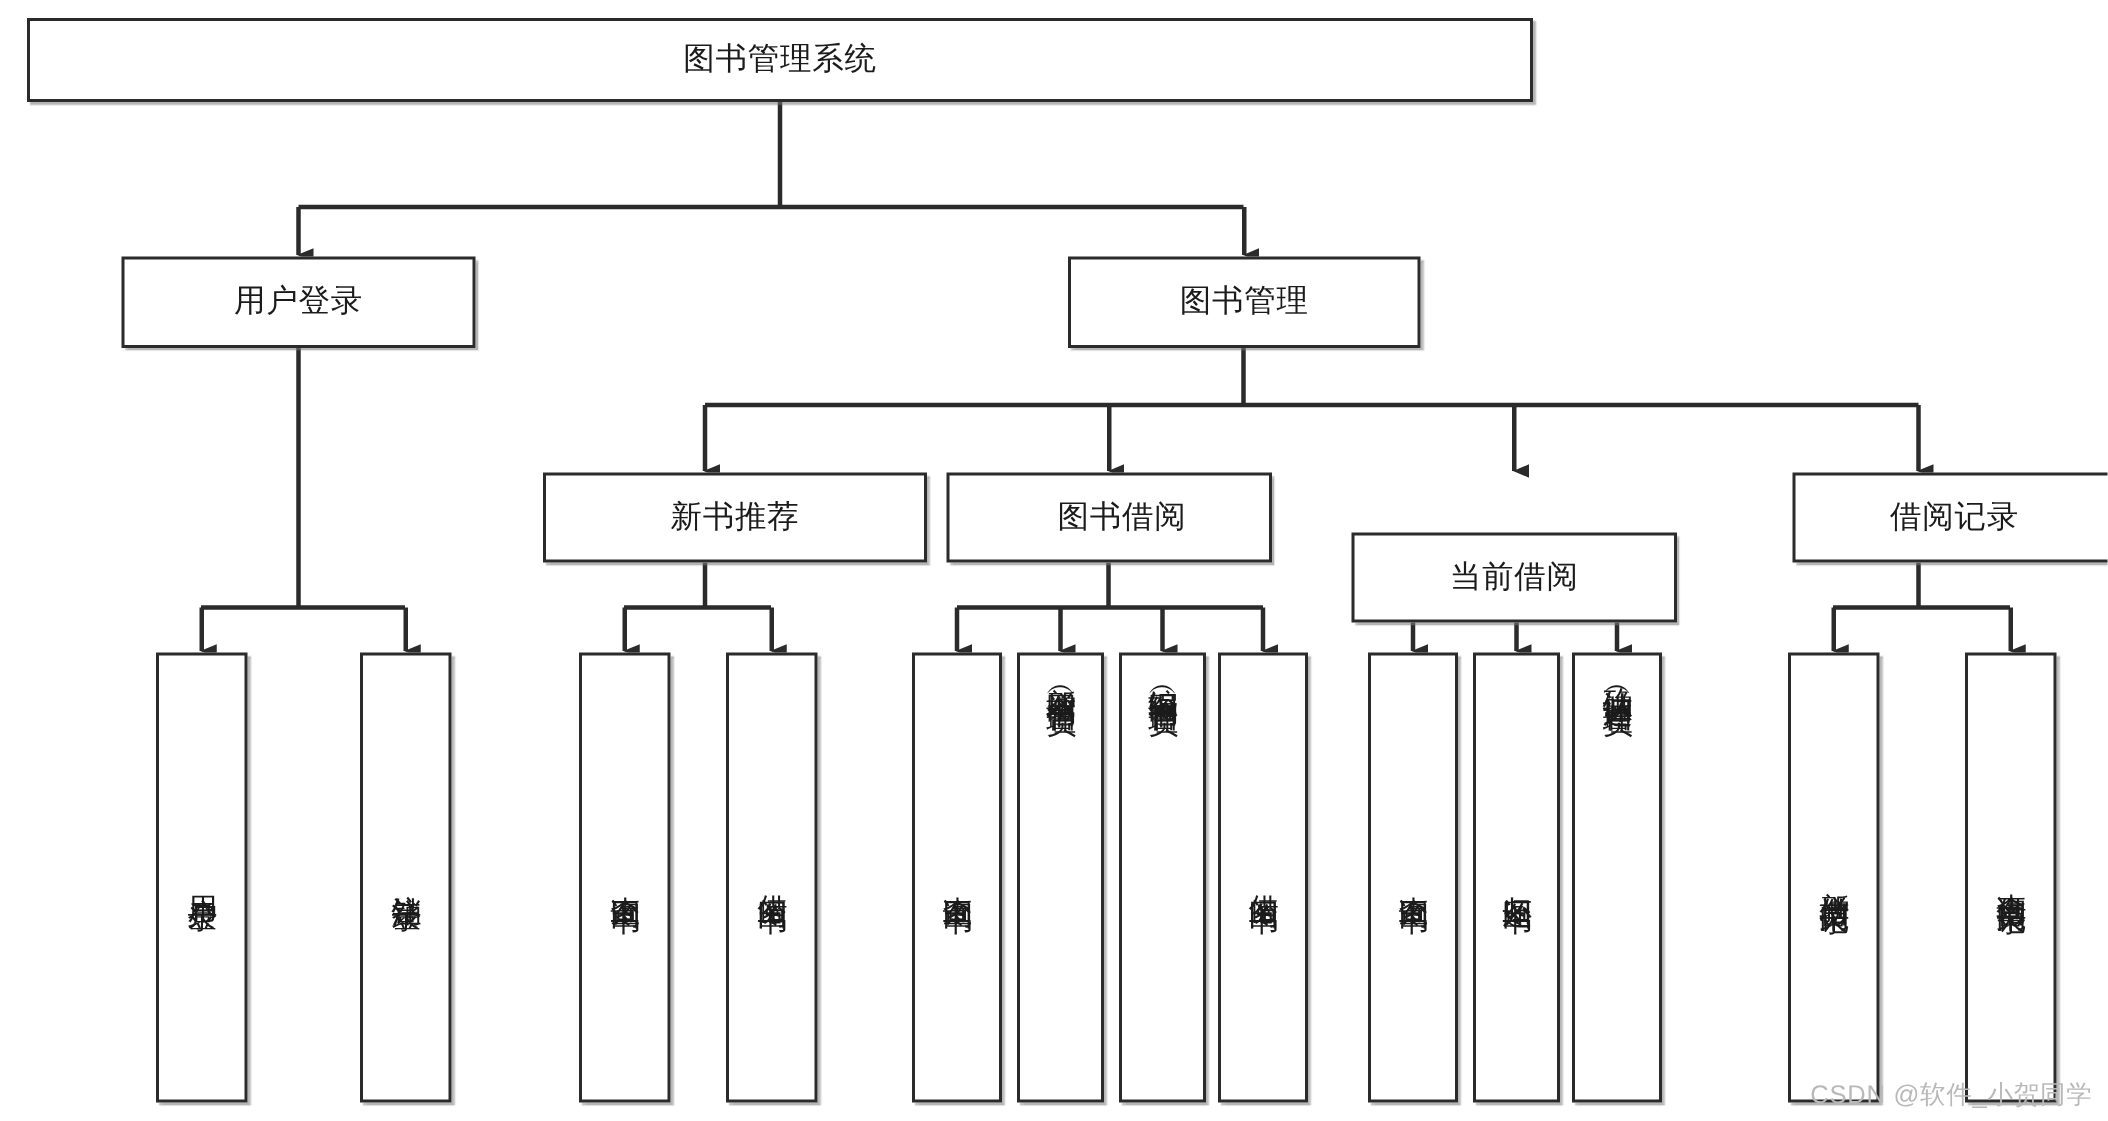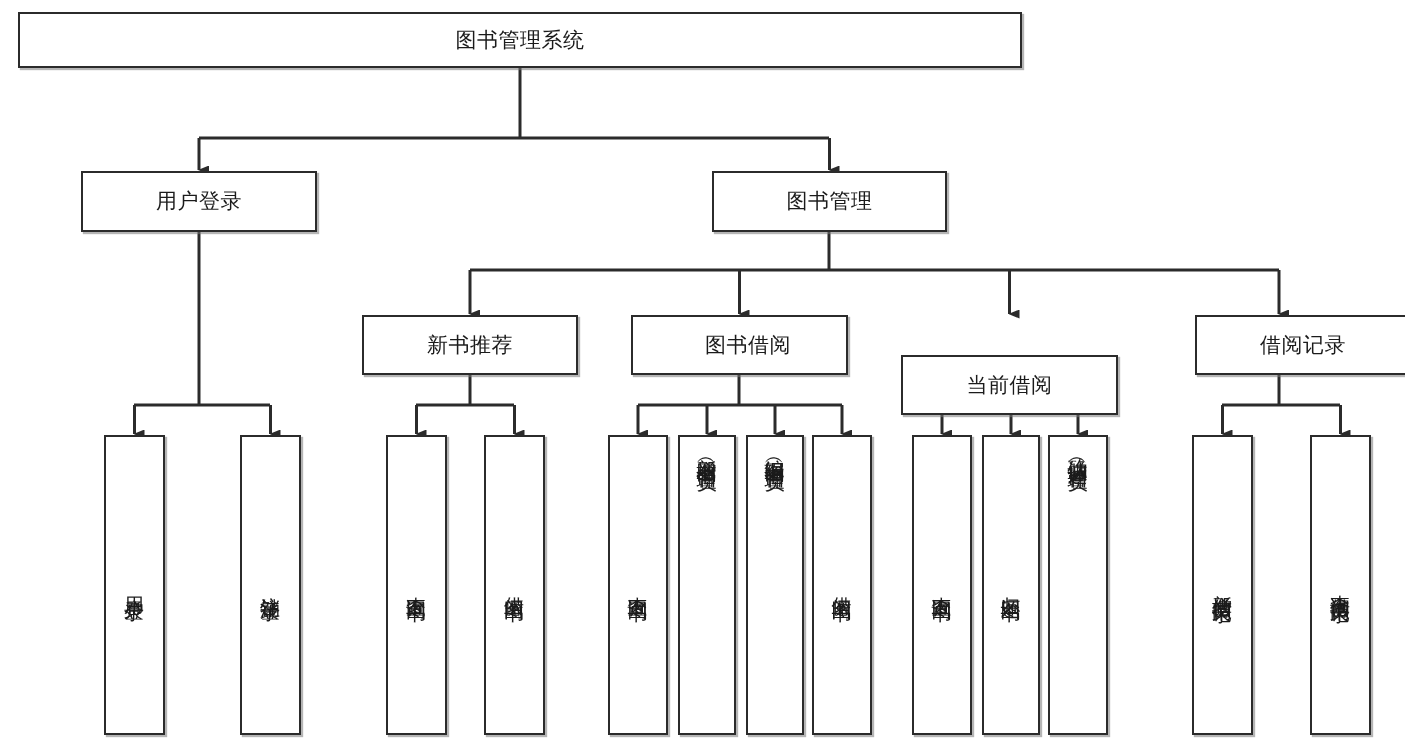--- a/index.html
+++ b/index.html
@@ -121,21 +121,21 @@
   <div id="node-layer">
       <div class="node-box" style="left: 18px; top: 12px; width: 1004px; height: 56px;">
         <span class="node-label">图书管理系统</span>
       </div>
       <div class="node-box" style="left: 81px; top: 171px; width: 236px; height: 61px;">
         <span class="node-label">用户登录</span>
       </div>
       <div class="node-box" style="left: 712px; top: 171px; width: 235px; height: 61px;">
         <span class="node-label">图书管理</span>
       </div>
-      <div class="node-box" style="left: 362px; top: 315px; width: 216px; height: 60px;">
+      <div class="node-box" style="left: 362px; top: 315px; width: 256px; height: 60px;">
         <span class="node-label">新书推荐</span>
       </div>
       <div class="node-box" style="left: 631px; top: 315px; width: 217px; height: 60px; padding-left: 17px;">
         <span class="node-label">图书借阅</span>
       </div>
       <div class="node-box" style="left: 901px; top: 315px; width: 217px; height: 60px; margin-top: 40px;">
         <span class="node-label">当前借阅</span>
       </div>
       <div class="node-box" style="left: 1171px; top: 315px; width: 216px; height: 60px; margin-left: 24px;">
         <span class="node-label">借阅记录</span>
@@ -174,13 +174,14 @@
         <span class="node-label">确认归还（管理员）</span>
       </div>
       <div class="node-box vertical push-mid" style="left: 1192px; top: 435px; width: 61px; height: 300px;">
         <span class="node-label">新增借阅记录</span>
       </div>
       <div class="node-box vertical push-mid" style="left: 1310px; top: 435px; width: 61px; height: 300px;">
         <span class="node-label">查询借阅记录</span>
       </div>
     </div>
 
+  <div class="watermark">CSDN @软件_小贺同学</div>
 </div>
 
 </body></html>

